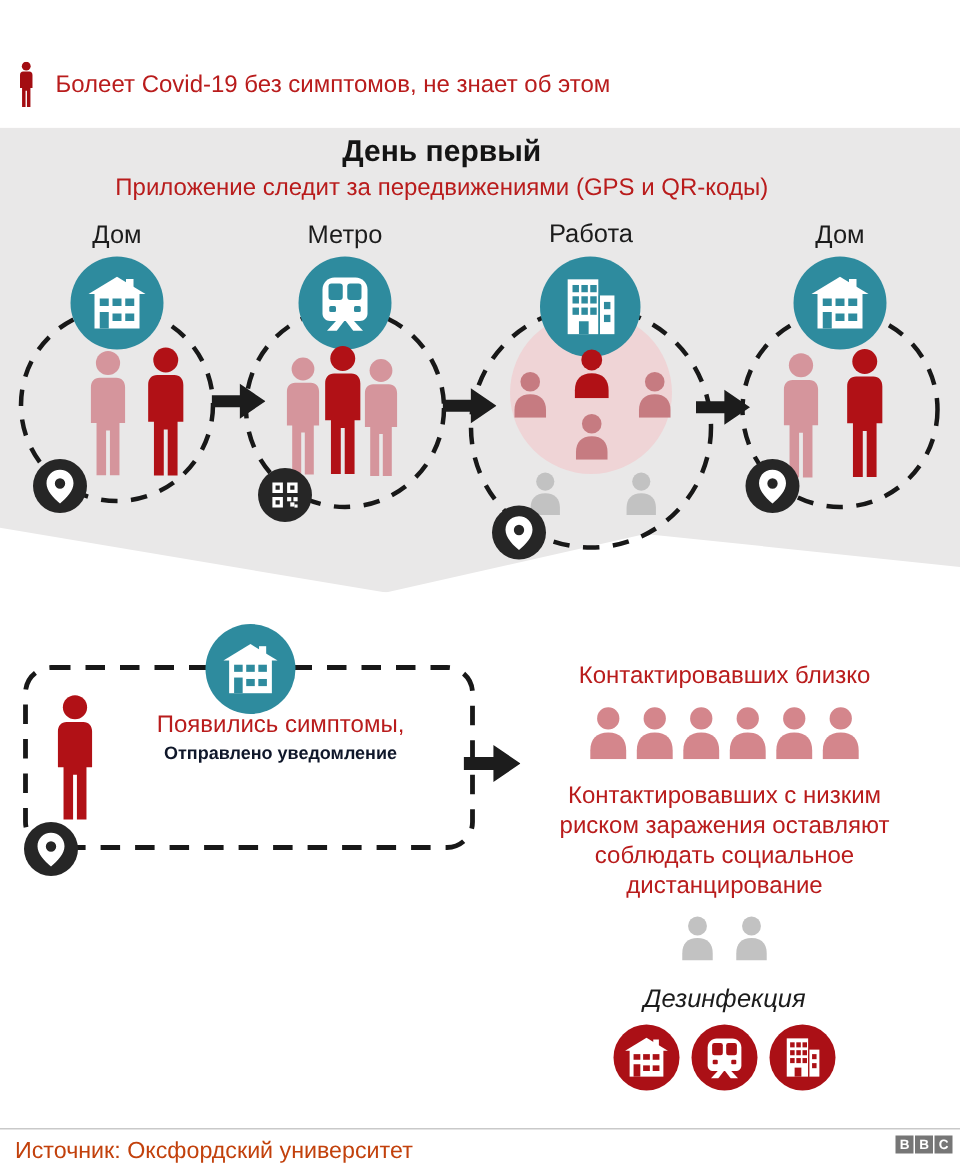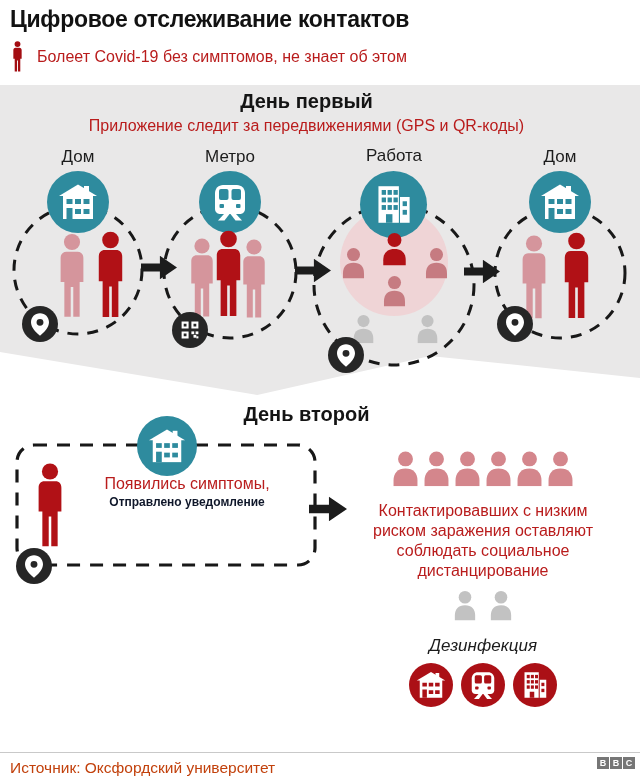--- a/index.html
+++ b/index.html
@@ -1,19 +1,19 @@
 <!DOCTYPE html>
 <html style="--red: #b11116; --dark-red: #a30d12; --pink: #d5959c; --zone-pink: #c67b81; --zone-bg: #efd4d6; --quarantine-pink: #d4868c; --gray-person: #c2c2c2; --teal: #2e8b9e; --dark-circle: #262626; --section-bg: #e9e8e8; --ink: #141414; --footer-text: #5c5c5c;"><head>
 <meta charset="utf-8">
 <style>
   html,body{margin:0;padding:0;background:#fff;}
   .stage{position:relative;width:640px;height:782px;background:#fff;overflow:hidden;
          font-family:"Liberation Sans","DejaVu Sans",sans-serif;color:#1a1a1a;}
   .abs{position:absolute;}
-  .ctr{text-align:center;left:12px;width:533px;padding-left:28px;}
+  .ctr{text-align:center;left:0;width:533px;padding-left:28px;}
   .h1{font-size:23px;font-weight:bold;color:#121212;letter-spacing:-0.3px;}
   .h2{font-size:20px;font-weight:bold;color:#141414;}
   .body-t{font-size:16px;line-height:20px;color:#b91c1c;}
   .nw{white-space:nowrap;}
   .graysec{background:var(--section-bg,#e9e8e8);
     clip-path:polygon(0 0,100% 0,100% 94.5%,67.2% 87.4%,40.2% 100%,0 86.1%);}
   .dash{fill:none;stroke:#181818;stroke-width:3;stroke-dasharray:11 9;}
   .icircle{position:absolute;border-radius:50%;background:var(--ic-bg,#2e8b9e);
     display:flex;align-items:center;justify-content:center;}
   .zone{position:absolute;border-radius:50%;background:var(--zone-bg,#efd4d6);}
@@ -103,21 +103,20 @@
       <rect x="29" y="29" width="3" height="3"></rect>
     </symbol>
     <symbol id="sym-arrow" viewBox="0 0 40 30">
       <polygon points="0,10.5 21,10.5 21,2 40,15 21,28 21,19.5 0,19.5"></polygon>
     </symbol>
   </defs>
 </svg>
 
 <div class="stage">
 
-  <div class="abs h1" style="left:10px;top:6px;">Цифровое отслеживание контактов</div>
   <svg class="abs" style="left:8px;top:41px;" width="19" height="31" viewBox="0 0 40 100">
       <use href="#sym-person" fill="var(--dark-red,#a30d12)"></use>
     </svg>
   <div class="abs body-t nw" style="left:37px;top:47px;">Болеет Covid-19 без симптомов, не знает об этом</div>
 
   <div class="abs graysec" style="left:0;top:85px;width:640px;height:310px;"></div>
 
   <div class="abs ctr h2" style="top:90px;">День первый</div>
   <div class="abs ctr body-t nw" style="top:116px;">Приложение следит за передвижениями (GPS и QR-коды)</div>
 
@@ -229,21 +228,20 @@
   <svg class="abs" style="left:141px;top:254px;" width="36" height="27" viewBox="0 0 40 30">
       <use href="#sym-arrow" fill="#1c1c1c"></use>
     </svg>
   <svg class="abs" style="left:295px;top:257px;" width="36" height="27" viewBox="0 0 40 30">
       <use href="#sym-arrow" fill="#1c1c1c"></use>
     </svg>
   <svg class="abs" style="left:464px;top:258px;" width="36" height="27" viewBox="0 0 40 30">
       <use href="#sym-arrow" fill="#1c1c1c"></use>
     </svg>
 
-  <div class="abs ctr h2" style="top:403px;">День второй</div>
 
   <svg class="abs" style="left:12px;top:440px;" width="308" height="130" viewBox="0 0 308 130">
     <rect x="5" y="5" width="298" height="120" rx="17" fill="none" stroke="#181818" stroke-width="3.2" stroke-dasharray="13 10"></rect>
   </svg>
   <div class="icircle" style="left:137px;top:416px;width:60px;height:60px;--ic-bg:var(--teal,#2e8b9e);">
     <svg width="38" height="38" viewBox="0 0 40 40">
         <use href="#sym-house" fill="#fff"></use>
       </svg>
   </div>
   <svg class="abs" style="left:33px;top:461px;" width="34" height="89" viewBox="0 0 40 100">
@@ -256,20 +254,21 @@
   <div class="icircle" style="left:16px;top:548px;width:36px;height:36px;--ic-bg:var(--dark-circle,#262626);">
     <svg width="30" height="30" viewBox="0 0 40 40">
         <use href="#sym-pin" fill="#fff"></use>
       </svg>
   </div>
   <svg class="abs" style="left:309px;top:494px;" width="38" height="30" viewBox="0 0 40 30">
       <use href="#sym-arrow" fill="#1c1c1c"></use>
     </svg>
 
   <div class="rcol">
+    <div class="body-t nw">Контактировавших близко</div>
     <div class="bust-row">
       <svg width="33" height="40" viewBox="0 0 40 44">
           <use href="#sym-bust" fill="var(--quarantine-pink,#d4868c)"></use>
         </svg>
       <svg width="33" height="40" viewBox="0 0 40 44" style="margin-left:-2px">
           <use href="#sym-bust" fill="var(--quarantine-pink,#d4868c)"></use>
         </svg>
       <svg width="33" height="40" viewBox="0 0 40 44" style="margin-left:-2px">
           <use href="#sym-bust" fill="var(--quarantine-pink,#d4868c)"></use>
         </svg>

